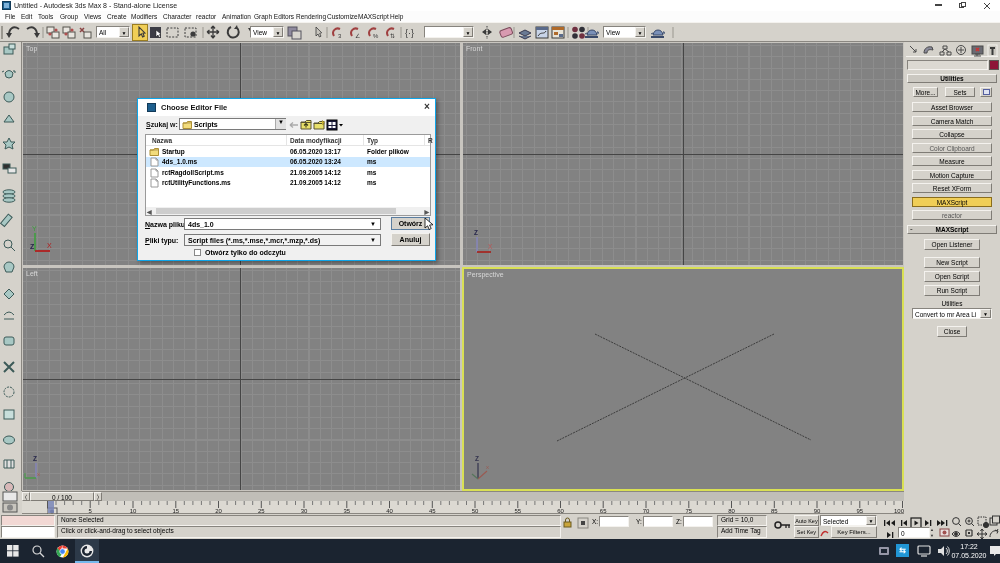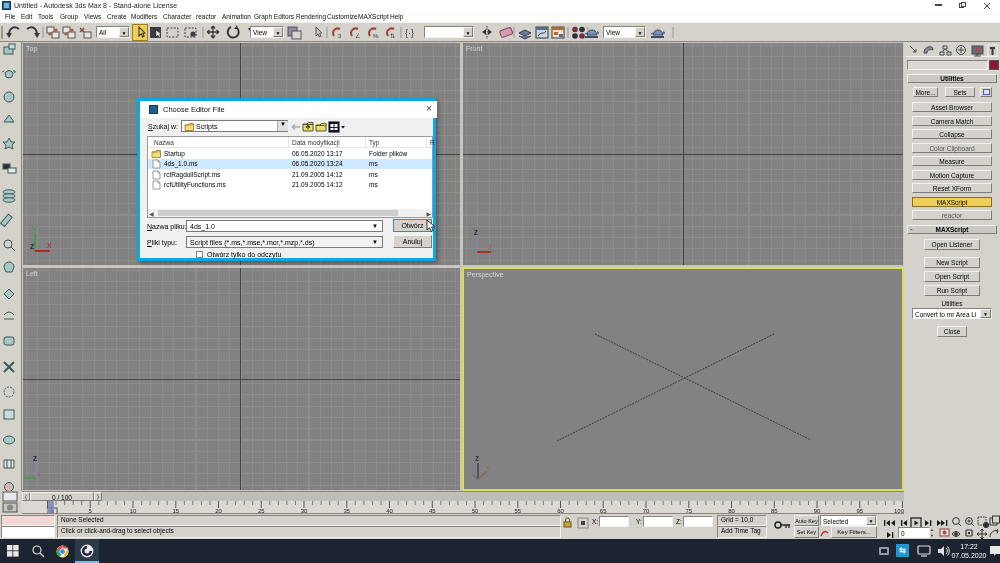--- a/index.html
+++ b/index.html
@@ -613,21 +613,21 @@
   <svg class="abs" style="left:937px;top:6px;" width="13" height="12">
     <path d="M1,4 h3 l3,-3 v10 l-3,-3 h-3 Z" fill="#e0e0e0"></path>
     <path d="M9,3 a4,4 0 0 1 0,6 M10.5,1.5 a6.5,6.5 0 0 1 0,9" stroke="#e0e0e0" fill="none" stroke-width="1"></path>
   </svg>
   <div class="abs" style="left:948px;top:3px;width:42px;text-align:center;color:#fff;font-size:7px;line-height:9px;">17:22<br>07.05.2020</div>
   <svg class="abs" style="left:989px;top:6px;" width="12" height="12">
     <path d="M1,1 h10 v8 h-4 l-2,2 v-2 h-4 Z" fill="#e8e8e8"></path>
   </svg>
 </div>
 
-<div id="dialog" class="abs" style="left:137px;top:98px;width:299px;height:163px;background:#f0f0f0;border:3px solid #0ea5e9;box-shadow:2px 2px 4px rgba(0,0,0,0.35);">
+<div id="dialog" class="abs" style="left:137px;top:98px;width:299px;height:163px;background:#f0f0f0;border:1px solid #0ea5e9;box-shadow:2px 2px 4px rgba(0,0,0,0.35);font-weight:bold;">
 
   <div class="abs" style="left:0;top:0;width:297px;height:17px;background:#ffffff;">
     <div class="abs" style="left:9px;top:4px;width:9px;height:9px;background:#1e5f8e;border:1px solid #123a58;"></div>
     <div class="abs" style="left:23px;top:4px;font-size:7.5px;color:#111;">Choose Editor File</div>
     <div class="abs" style="left:286px;top:2px;font-size:10px;color:#333;">×</div>
   </div>
 
   <div class="abs" style="left:8px;top:22px;font-size:7px;color:#111;"><u>S</u>zukaj w:</div>
   <div class="abs" style="left:41px;top:19px;width:107px;height:12px;background:#fff;border:1px solid #7a7a7a;">
     <svg class="abs" style="left:2px;top:1px;" width="11" height="10">

